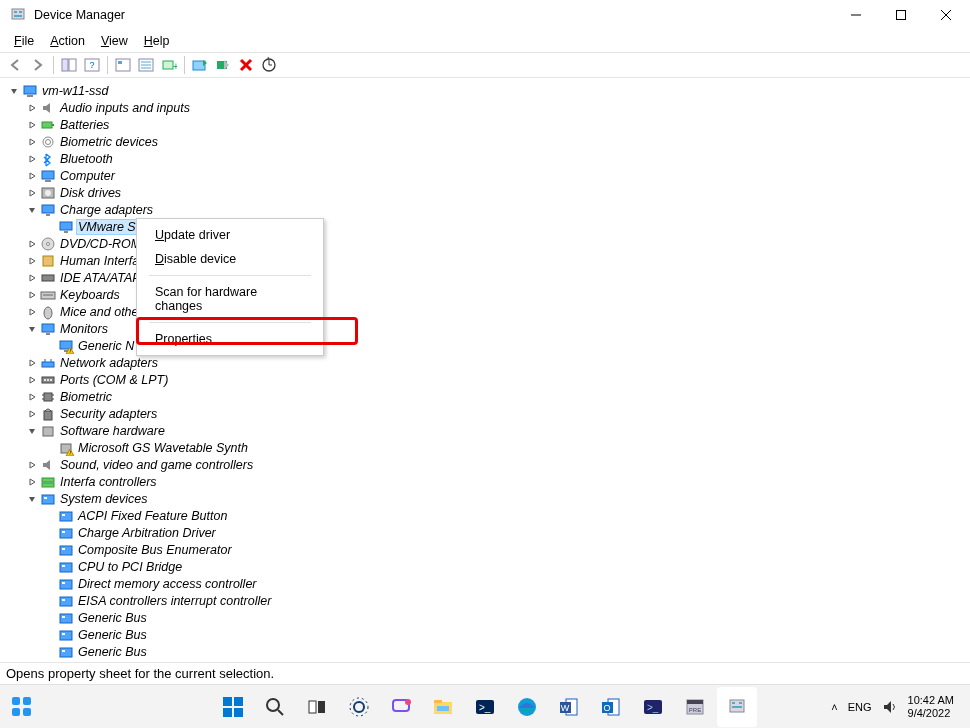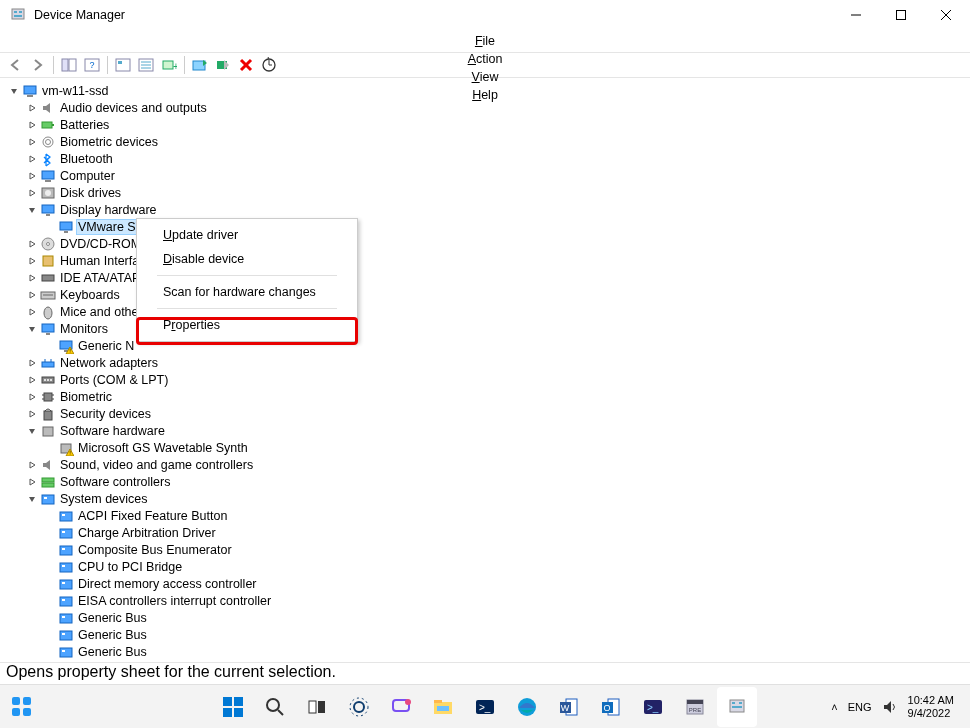--- a/index.html
+++ b/index.html
@@ -3,48 +3,48 @@
 <meta charset="utf-8">
 <style>
   * { box-sizing: border-box; margin: 0; padding: 0; font-family: "Segoe UI", Tahoma, sans-serif; }
   body { width: 970px; height: 728px; background: #fff; overflow: hidden; font-size: 12.5px; color: #000; position: relative; }
   
   .titlebar { display: flex; align-items: center; height: 30px; padding: 0 2px; }
   .titlebar .win-icon { width: 16px; height: 16px; margin: 0 8px; }
   .titlebar .title { flex: 1; font-size: 12.5px; }
   .titlebar .win-btn { width: 45px; height: 28px; display: flex; align-items: center; justify-content: center; cursor: default; }
   
-  .menubar { display: flex; gap: 0; padding: 2px 6px; height: 22px; align-items: center; flex-direction: column; }
+  .menubar { display: flex; gap: 0; padding: 2px 6px; height: 22px; align-items: center; }
   .menubar .mitem { padding: 2px 8px; cursor: default; font-size: 12.5px; }
   .menubar .mitem u { text-decoration: underline; }
   
   .toolbar { display: flex; align-items: center; height: 26px; border-top: 1px solid #e5e5e5; border-bottom: 1px solid #e5e5e5; padding: 0 4px; gap: 1px; }
   .toolbar .tbtn { width: 22px; height: 22px; display:flex; align-items:center; justify-content:center; cursor: default; }
   .toolbar .sep { width:1px; height:18px; background:#ccc; margin:0 3px; }
   
-  .content { position: relative; height: 584px; overflow-y: scroll; padding: 4px 0 4px 4px; }
+  .content { position: relative; height: 584px; overflow-y: scroll; padding: 4px 0 4px 4px; font-style: italic; }
   .row { display: flex; align-items: center; height: 17px; white-space: nowrap; padding-left: 4px; }
   .exp { width:12px; height:12px; margin-right:2px; display:flex; align-items:center; justify-content:center; cursor:default; }
   .exp.none { visibility:hidden; }
   .ico { width:16px; height:16px; margin-right:4px; display:flex; align-items:center; justify-content:center; flex-shrink:0; }
   .row span.label { font-size: 12.5px; }
   .row.selected span.label { background: #cce8ff; border:1px solid #99d1ff; padding:0 1px; margin-left:-2px; }
   
   .l0 { padding-left: 4px; }
   .l1 { padding-left: 22px; }
   .l2 { padding-left: 40px; }
 
-  .ctxmenu { position:absolute; background:#fff; border:1px solid #ccc; box-shadow:2px 2px 4px rgba(0,0,0,0.2); padding:4px 8px; width:222px; z-index:100; }
+  .ctxmenu { position:absolute; background:#fff; border:1px solid #ccc; box-shadow:2px 2px 4px rgba(0,0,0,0.2); padding:4px 0; width:188px; z-index:100; }
   .ctxmenu .citem { padding:5px 18px; font-size:12.5px; cursor:default; position:relative; }
   .ctxmenu .csep { height:1px; background:#e0e0e0; margin:4px 12px; }
   .ctxmenu .citem.hl { font-weight:normal; }
   .ctxmenu u { text-decoration: underline; }
   .red-box { position:absolute; border:3px solid #e80000; border-radius:4px; pointer-events:none; z-index:101; }
 
-  .statusbar { height: 22px; border-top:1px solid #e5e5e5; display:flex; align-items:flex-start; padding:0 6px; font-size:16px; }
+  .statusbar { height: 22px; border-top:1px solid #e5e5e5; display:flex; align-items:center; padding:0 6px; font-size:13px; }
 
   .taskbar { position:absolute; bottom:0; left:0; width:100%; height:44px; background:#f3f3f3; border-top:1px solid #e0e0e0; display:flex; align-items:center; }
   .taskbar .widget { width:44px; height:40px; display:flex; align-items:center; justify-content:center; cursor:default; }
   .taskbar .center-icons { position:absolute; left:50%; transform:translateX(-50%); display:flex; gap:2px; }
   .taskbar .tb-ico { width:40px; height:40px; display:flex; align-items:center; justify-content:center; border-radius:4px; cursor:default; }
   .taskbar .tray { position:absolute; right:0; display:flex; align-items:center; gap:10px; padding-right:16px; font-size:11px; }
   .taskbar .clock { text-align:left; line-height:13px; }
 
   
   svg { display:block; }
@@ -179,21 +179,21 @@
       <span class="exp">
         <svg width="10" height="10">
           <path d="M3 2 L8 5 L3 8 Z" fill="none" stroke="#555"></path>
         </svg>
       </span>
       <span class="ico">
         <svg width="16" height="16">
           <path d="M3 6 L6 6 L10 3 L10 13 L6 10 L3 10 Z" fill="#888"></path>
         </svg>
       </span>
-      <span class="label">Audio devices and outputs</span>
+      <span class="label">Audio inputs and inputs</span>
     </div>
     <div class="row l1">
       <span class="exp">
         <svg width="10" height="10">
           <path d="M3 2 L8 5 L3 8 Z" fill="none" stroke="#555"></path>
         </svg>
       </span>
       <span class="ico">
         <svg width="16" height="16">
           <rect x="2" y="5" width="10" height="6" fill="#6c6" stroke="#393"></rect>
@@ -262,21 +262,21 @@
         <svg width="10" height="10">
           <path d="M2 3 L8 3 L5 8 Z" fill="#555"></path>
         </svg>
       </span>
       <span class="ico">
         <svg width="16" height="16">
           <rect x="2" y="3" width="12" height="8" fill="#4da3ff" stroke="#1565c0"></rect>
           <rect x="6" y="12" width="4" height="2" fill="#888"></rect>
         </svg>
       </span>
-      <span class="label">Display hardware</span>
+      <span class="label">Charge adapters</span>
     </div>
     <div class="row l2 selected">
       <span class="exp none"></span>
       <span class="ico">
         <svg width="16" height="16">
           <rect x="2" y="3" width="12" height="8" fill="#4da3ff" stroke="#1565c0"></rect>
           <rect x="6" y="12" width="4" height="2" fill="#888"></rect>
         </svg>
       </span>
       <span class="label">VMware SVGA 3D</span>
@@ -427,21 +427,21 @@
         <svg width="10" height="10">
           <path d="M3 2 L8 5 L3 8 Z" fill="none" stroke="#555"></path>
         </svg>
       </span>
       <span class="ico">
         <svg width="16" height="16">
           <rect x="4" y="5" width="8" height="9" fill="#888" stroke="#444"></rect>
           <path d="M5 5 q3 -4 6 0" fill="none" stroke="#444"></path>
         </svg>
       </span>
-      <span class="label">Security devices</span>
+      <span class="label">Security adapters</span>
     </div>
     <div class="row l1">
       <span class="exp">
         <svg width="10" height="10">
           <path d="M2 3 L8 3 L5 8 Z" fill="#555"></path>
         </svg>
       </span>
       <span class="ico">
         <svg width="16" height="16">
           <rect x="3" y="4" width="10" height="9" fill="#bbb" stroke="#666"></rect>
@@ -478,21 +478,21 @@
         <svg width="10" height="10">
           <path d="M3 2 L8 5 L3 8 Z" fill="none" stroke="#555"></path>
         </svg>
       </span>
       <span class="ico">
         <svg width="16" height="16">
           <rect x="2" y="4" width="12" height="4" fill="#6c6" stroke="#393"></rect>
           <rect x="2" y="9" width="12" height="4" fill="#6c6" stroke="#393"></rect>
         </svg>
       </span>
-      <span class="label">Software controllers</span>
+      <span class="label">Interfa controllers</span>
     </div>
     <div class="row l1">
       <span class="exp">
         <svg width="10" height="10">
           <path d="M2 3 L8 3 L5 8 Z" fill="#555"></path>
         </svg>
       </span>
       <span class="ico">
         <svg width="16" height="16">
           <rect x="2" y="4" width="12" height="9" fill="#4da3ff" stroke="#1565c0"></rect>

